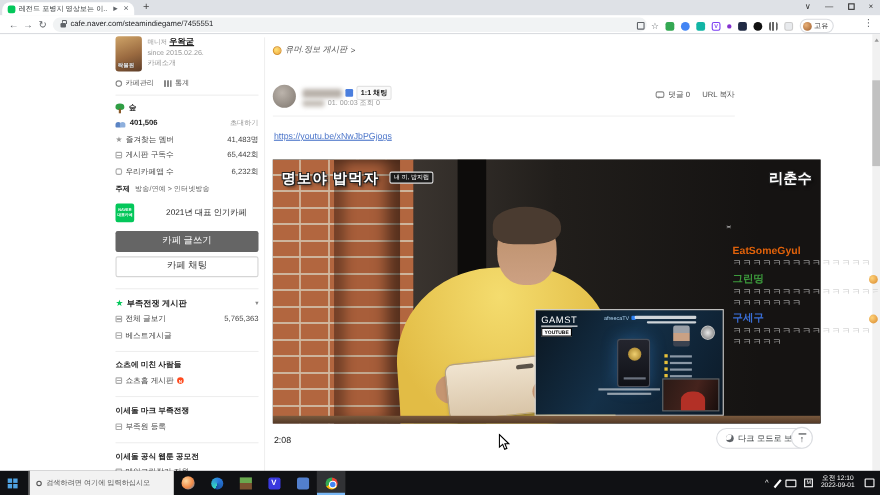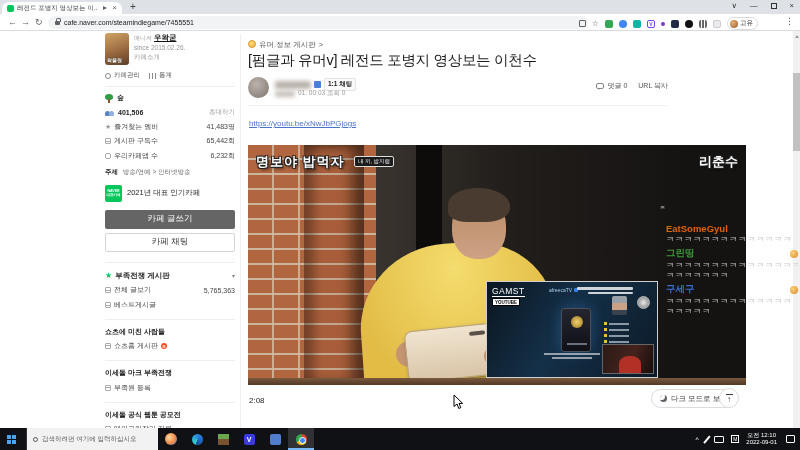--- a/index.html
+++ b/index.html
@@ -69,33 +69,33 @@
   .rightlink { margin-left:auto; font-weight:normal; }
   .stat-row { display:flex; align-items:center; gap:3px; margin-top:4.5px; color:#444; }
   .stat-row .val { margin-left:auto; color:#444; }
   .star-ic { color:#999; font-size:7px; }
   .board-ic { width:6px; height:6px; border:1px solid #aaa; border-radius:1px; background:linear-gradient(#fff 0 1.5px,#aaa 1.5px 2.5px,#fff 2.5px 4px,#aaa 4px 5px,#fff 5px); flex:none; }
   .app-ic { width:6px; height:6px; border:1px solid #aaa; border-radius:2px; flex:none; }
   .topic-row { margin-top:7px; font-size:6.5px; color:#666; }
   .topic-row b { color:#222; margin-right:3px; }
   .badge-row { display:flex; align-items:center; gap:5px; margin-top:8px; }
   .nbadge { width:17px; height:17px; background:#03c75a; border-radius:2px; color:#fff; font-weight:bold; font-size:3.5px; display:flex; flex-direction:column; align-items:center; justify-content:center; line-height:4px; flex:none; }
-  .badge-txt { font-size:7.5px; color:#222; }
+  .badge-txt { font-size:7.5px; color:#222;margin-left:24px; }
   .btn-write { margin-top:8px; width:100%; height:19px; background:#656565; color:#fff; font-size:8.5px; border:none; border-radius:2px; display:flex; align-items:center; justify-content:center; }
   .btn-chat { margin-top:4px; width:100%; height:19px; background:#fff; color:#333; font-size:8.5px; border:1px solid #d5d5d5; border-radius:2px; display:flex; align-items:center; justify-content:center; }
   .fav-row { display:flex; align-items:center; gap:3px; margin-top:10px; padding-top:8px; border-top:1px solid #eee; font-size:7.5px; font-weight:bold; color:#222; }
   .fav-row .gstar { color:#03c75a; font-size:8px; }
   .fav-row .caret { margin-left:auto; color:#888; font-size:6px; }
   .mitem { display:flex; align-items:center; gap:3px; margin-top:4.5px; color:#444; }
   .mitem .cnt { margin-left:auto; }
   .mhead { margin-top:9px; padding-top:7px; border-top:1px solid #eee; font-weight:bold; font-size:7px; color:#222; }
   .newdot { width:6px; height:6px; border-radius:50%; background:#ff4b1f; color:#fff; font-size:4px; font-weight:bold; display:flex; align-items:center; justify-content:center; flex:none; }
 
   
-  .breadcrumb { position:absolute; left:248px; top:40px; display:flex; align-items:flex-start; gap:3px; font-size:7.5px; color:#555; }
+  .breadcrumb { position:absolute; left:248px; top:40px; display:flex; align-items:flex-end; gap:3px; font-size:7.5px; color:#555;font-style:italic; }
   .bc-ic { width:8px; height:8px; border-radius:50%; background:radial-gradient(circle at 35% 35%,#ffe27a,#f0a93a); border:1px solid #d8952e; }
   .ptitle { position:absolute; left:248px; top:51px; width:420px; font-size:14.5px; font-weight:500; color:#1a1a1a; letter-spacing:-0.3px; }
   .avatar { position:absolute; left:248px; top:77px; width:21px; height:21px; border-radius:50%; background:radial-gradient(circle at 40% 35%,#bcb4ac,#7d756d); filter:blur(0.5px); }
   .a-line1 { position:absolute; left:275px; top:78px; display:flex; align-items:center; gap:3px; }
   .blurbar { width:36px; height:8px; border-radius:2px; background:#b9b2ab; filter:blur(2px); }
   .gradebadge { width:7px; height:7px; border-radius:1px; background:#4a7ede; }
   .chatchip { background:#fafafa; border:1px solid #e3e3e3; border-radius:2px; padding:1px 3px; font-size:6.5px; font-weight:bold; color:#222; }
   .a-line2 { position:absolute; left:275px; top:89px; display:flex; align-items:center; gap:3px; font-size:6.5px; color:#999; }
   .blurbar2 { width:20px; height:6px; border-radius:2px; background:#c5bfb8; filter:blur(2px); }
   .actions { position:absolute; left:530px; top:81px; width:138px; display:flex; justify-content:flex-end; gap:11px; font-size:7px; color:#555; align-items:center; }
@@ -346,21 +346,20 @@
       <span class="newdot">N</span>
     </div>
 
   </div>
 
   <div class="breadcrumb">
     <span class="bc-ic"></span>
     <span>유머.정보 게시판</span>
     <span>&gt;</span>
   </div>
-  <div class="ptitle">[펌글과 유머v] 레전드 포병지 영상보는 이천수</div>
   <div class="avatar"></div>
   <div class="a-line1">
     <span class="blurbar"></span>
     <span class="gradebadge"></span>
     <span class="chatchip">1:1 채팅</span>
   </div>
   <div class="a-line2">
     <span class="blurbar2"></span>
     <span>01. 00:03  조회 0</span>
   </div>

